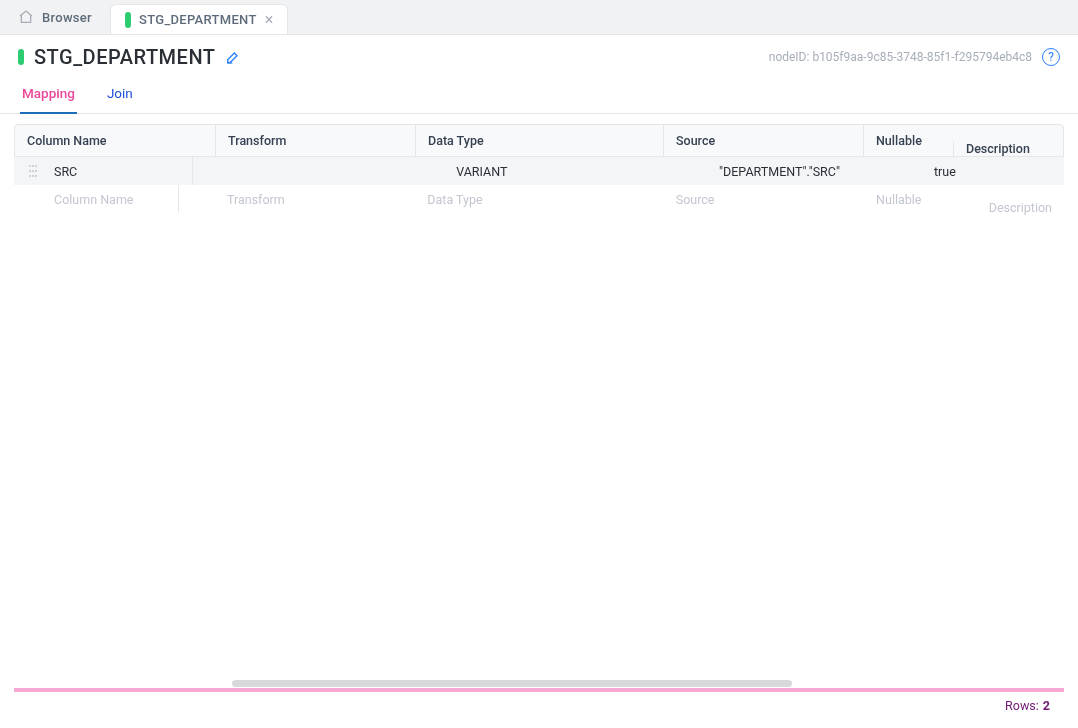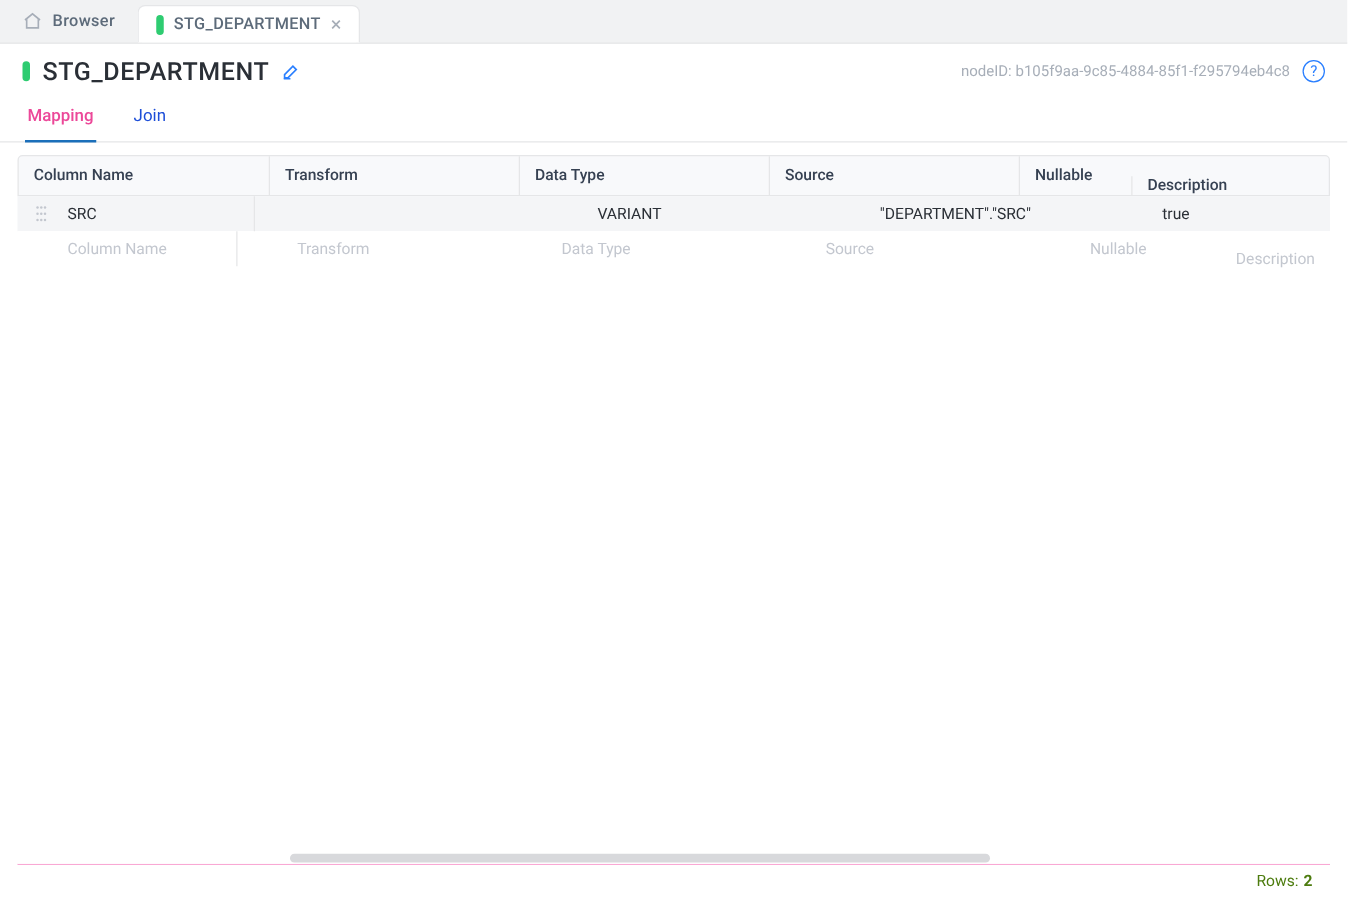--- a/index.html
+++ b/index.html
@@ -139,40 +139,40 @@
       height: 2px;
       background: #1b6fba;
     }
 
     
     .table-wrap {
       padding: 10px 14px 0 14px;
     }
     .table-scroll-outer {
       height: 568px;
-      border-bottom: 1px solid #f9a8d4;
+      border-bottom: 4px solid #f9a8d4;
       display: flex;
       flex-direction: column;
     }
     .grid-body {
       flex: 1;
     }
 
     
     .grid-header {
       display: flex;
       background: #f8f9fb;
       border: 1px solid #e5e6e8;
       border-radius: 4px 4px 0 0;
       height: 33px;
     }
     .colname-col { width: 200px; }
     .transform-col { width: 200px; }
     .datatype-col { width: 200px; }
-    .source-col { width: 200px; }
+    .source-col { width: 200px; margin-left: 48px; }
     .nullable-col { width: 90px; }
     .description-col { flex: 1; margin-top: 16px; }
 
     .hcell {
       display: flex;
       align-items: center;
       padding: 0 12px;
       border-left: 1px solid #e5e6e8;
       color: #364152;
       font-weight: 500;
@@ -227,21 +227,21 @@
       width: 560px;
       background: #d8d9dc;
       border-radius: 4px;
     }
 
     
     .footer {
       display: flex;
       justify-content: flex-end;
       padding: 6px 14px 0 14px;
-      color: #4d7c0f;
+      color: #701a75;
       font-size: 12.5px;
       gap: 4px;
     }
     .footer .count { font-weight: 700; }
   </style>
 </head>
 <body>
 
 <div class="tab-bar">
   <div class="tab inactive">
@@ -267,21 +267,21 @@
     <span class="edit-icon">
       <svg viewBox="0 0 24 24" width="16" height="16" fill="none" stroke="currentColor" stroke-width="2">
           <path d="M4 20h4l10-10-4-4L4 16v4z"></path>
           <path d="M3 21h8"></path>
         </svg>
     </span>
   </div>
   <div class="nodeid">
     <span>
       <span>nodeID:</span>
-      <span>b105f9aa-9c85-4884-85f1-f295794eb4c8</span>
+      <span>b105f9aa-9c85-3748-85f1-f295794eb4c8</span>
     </span>
     <span class="help-circle">
       <span>?</span>
     </span>
   </div>
 </div>
 
 <div class="subtabs">
   <div class="subtab active">
     <span>Mapping</span>

